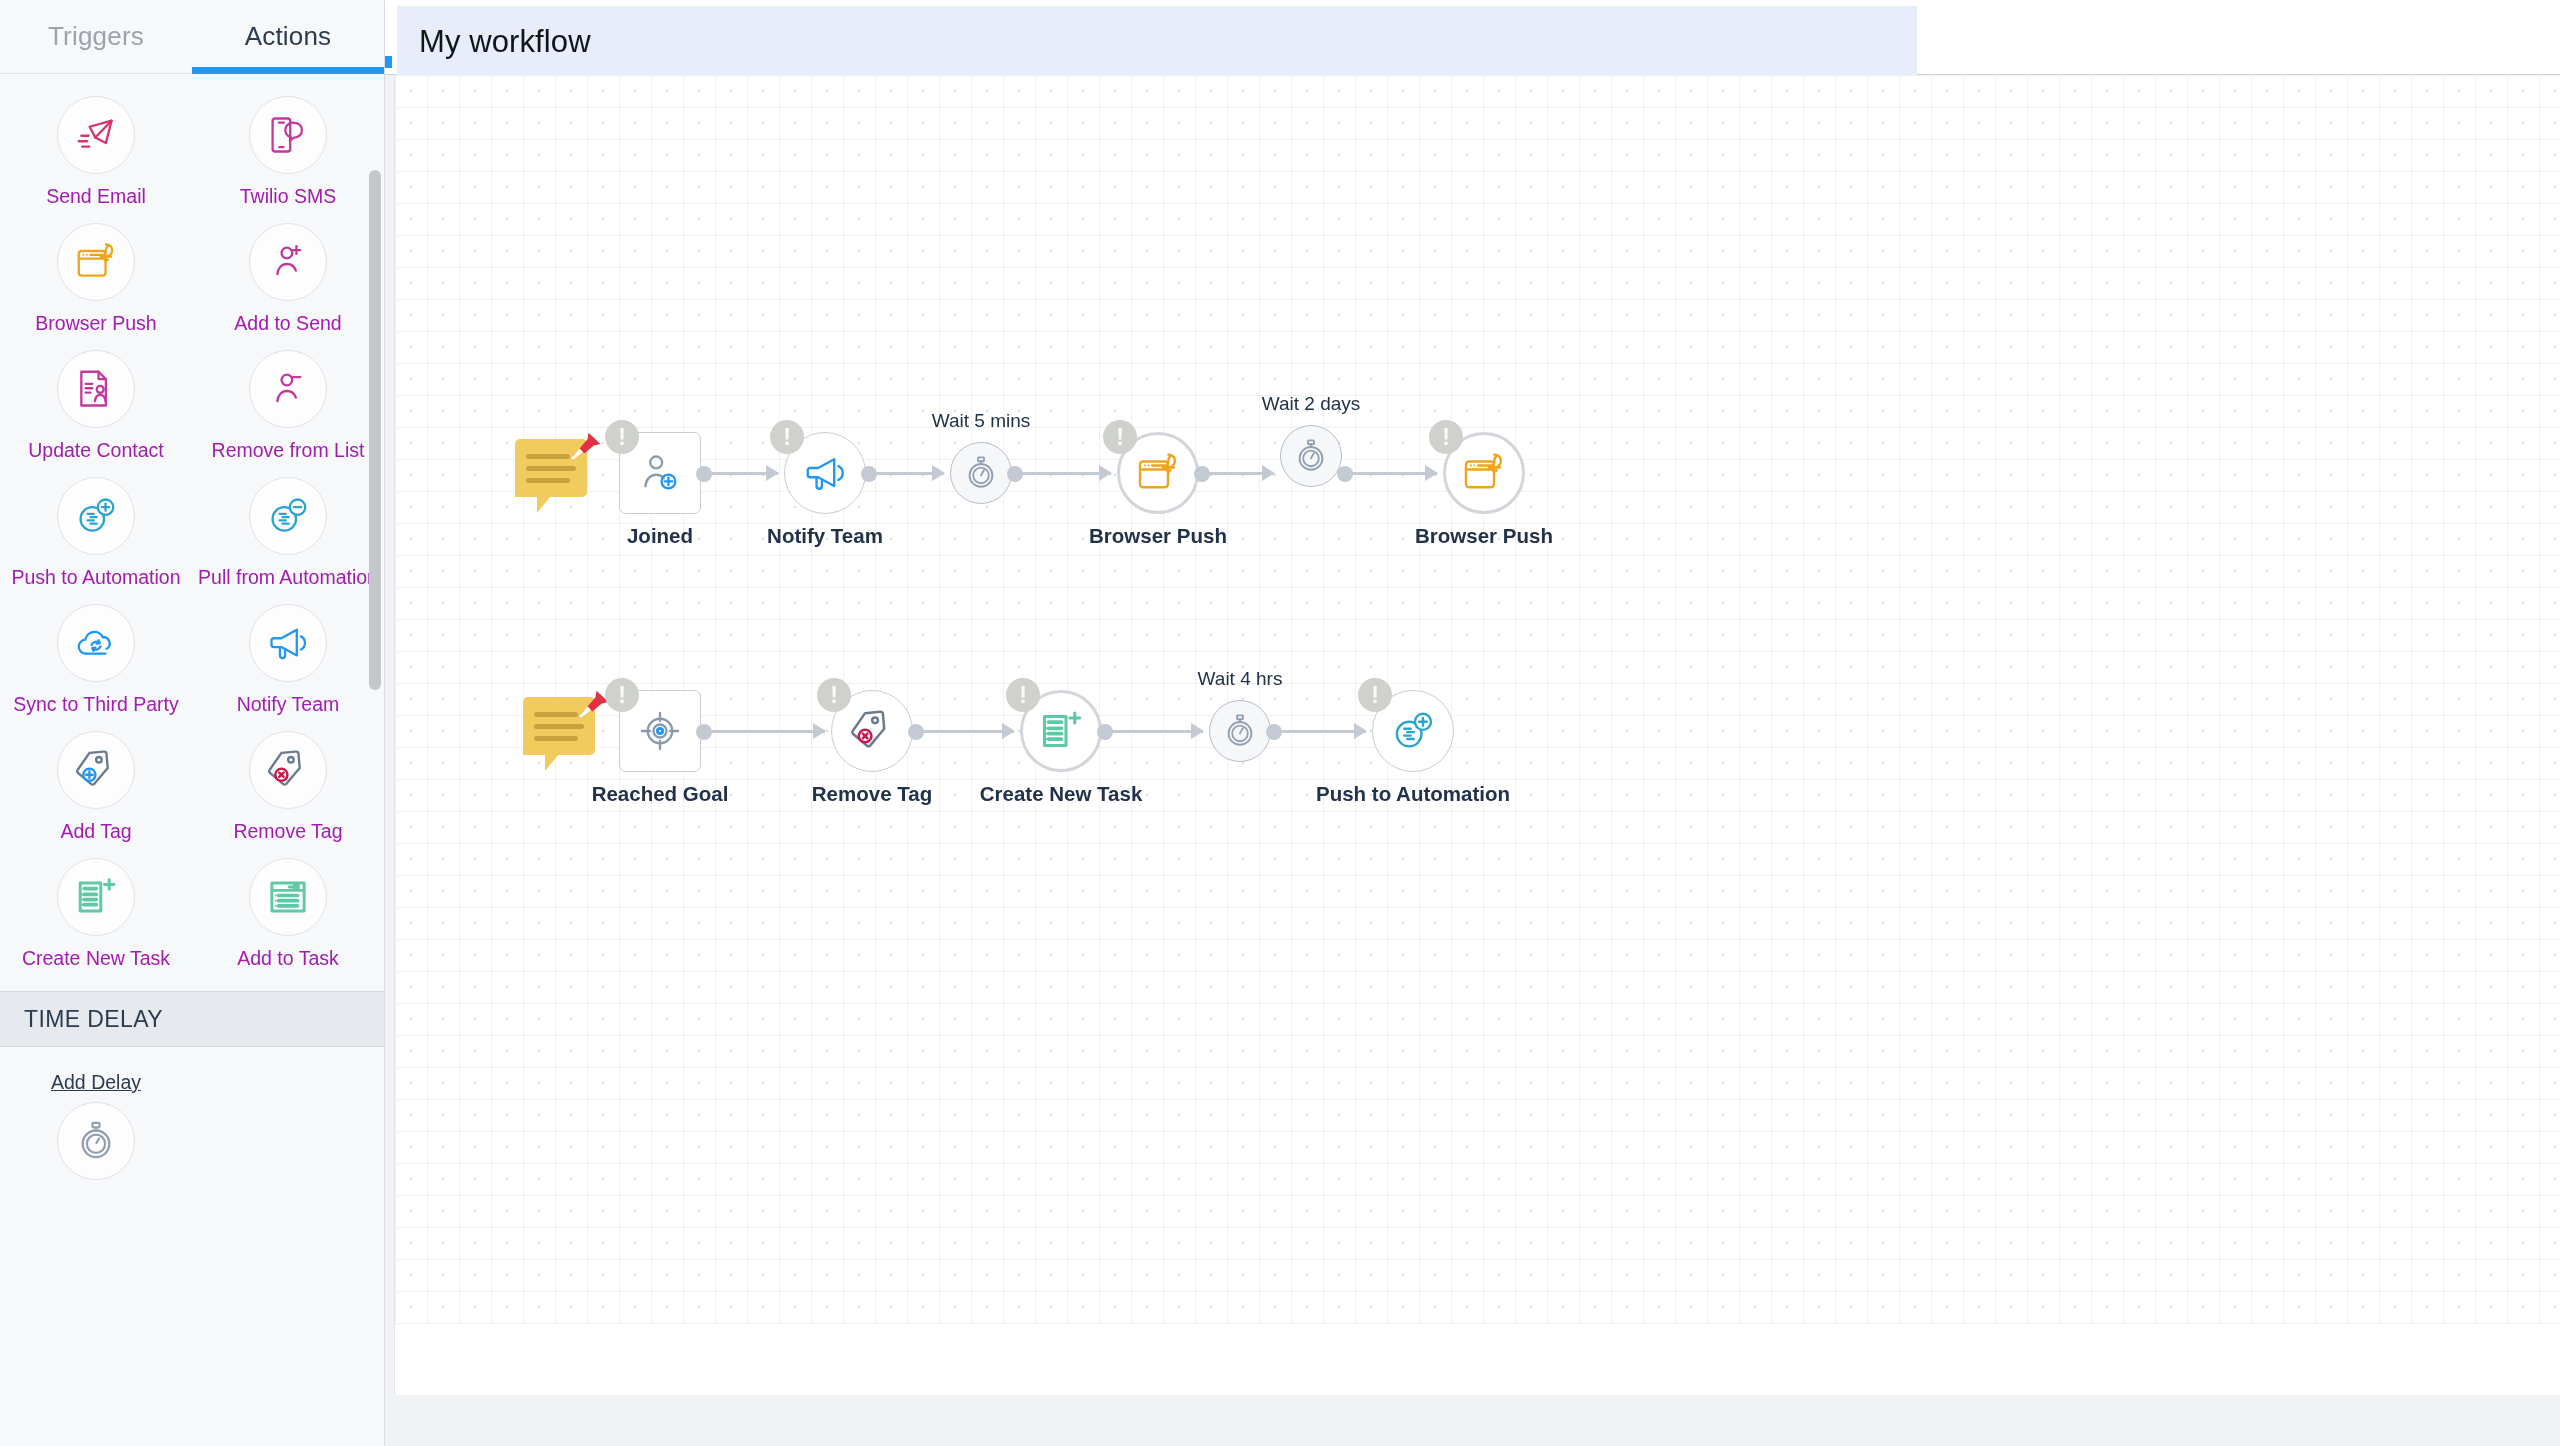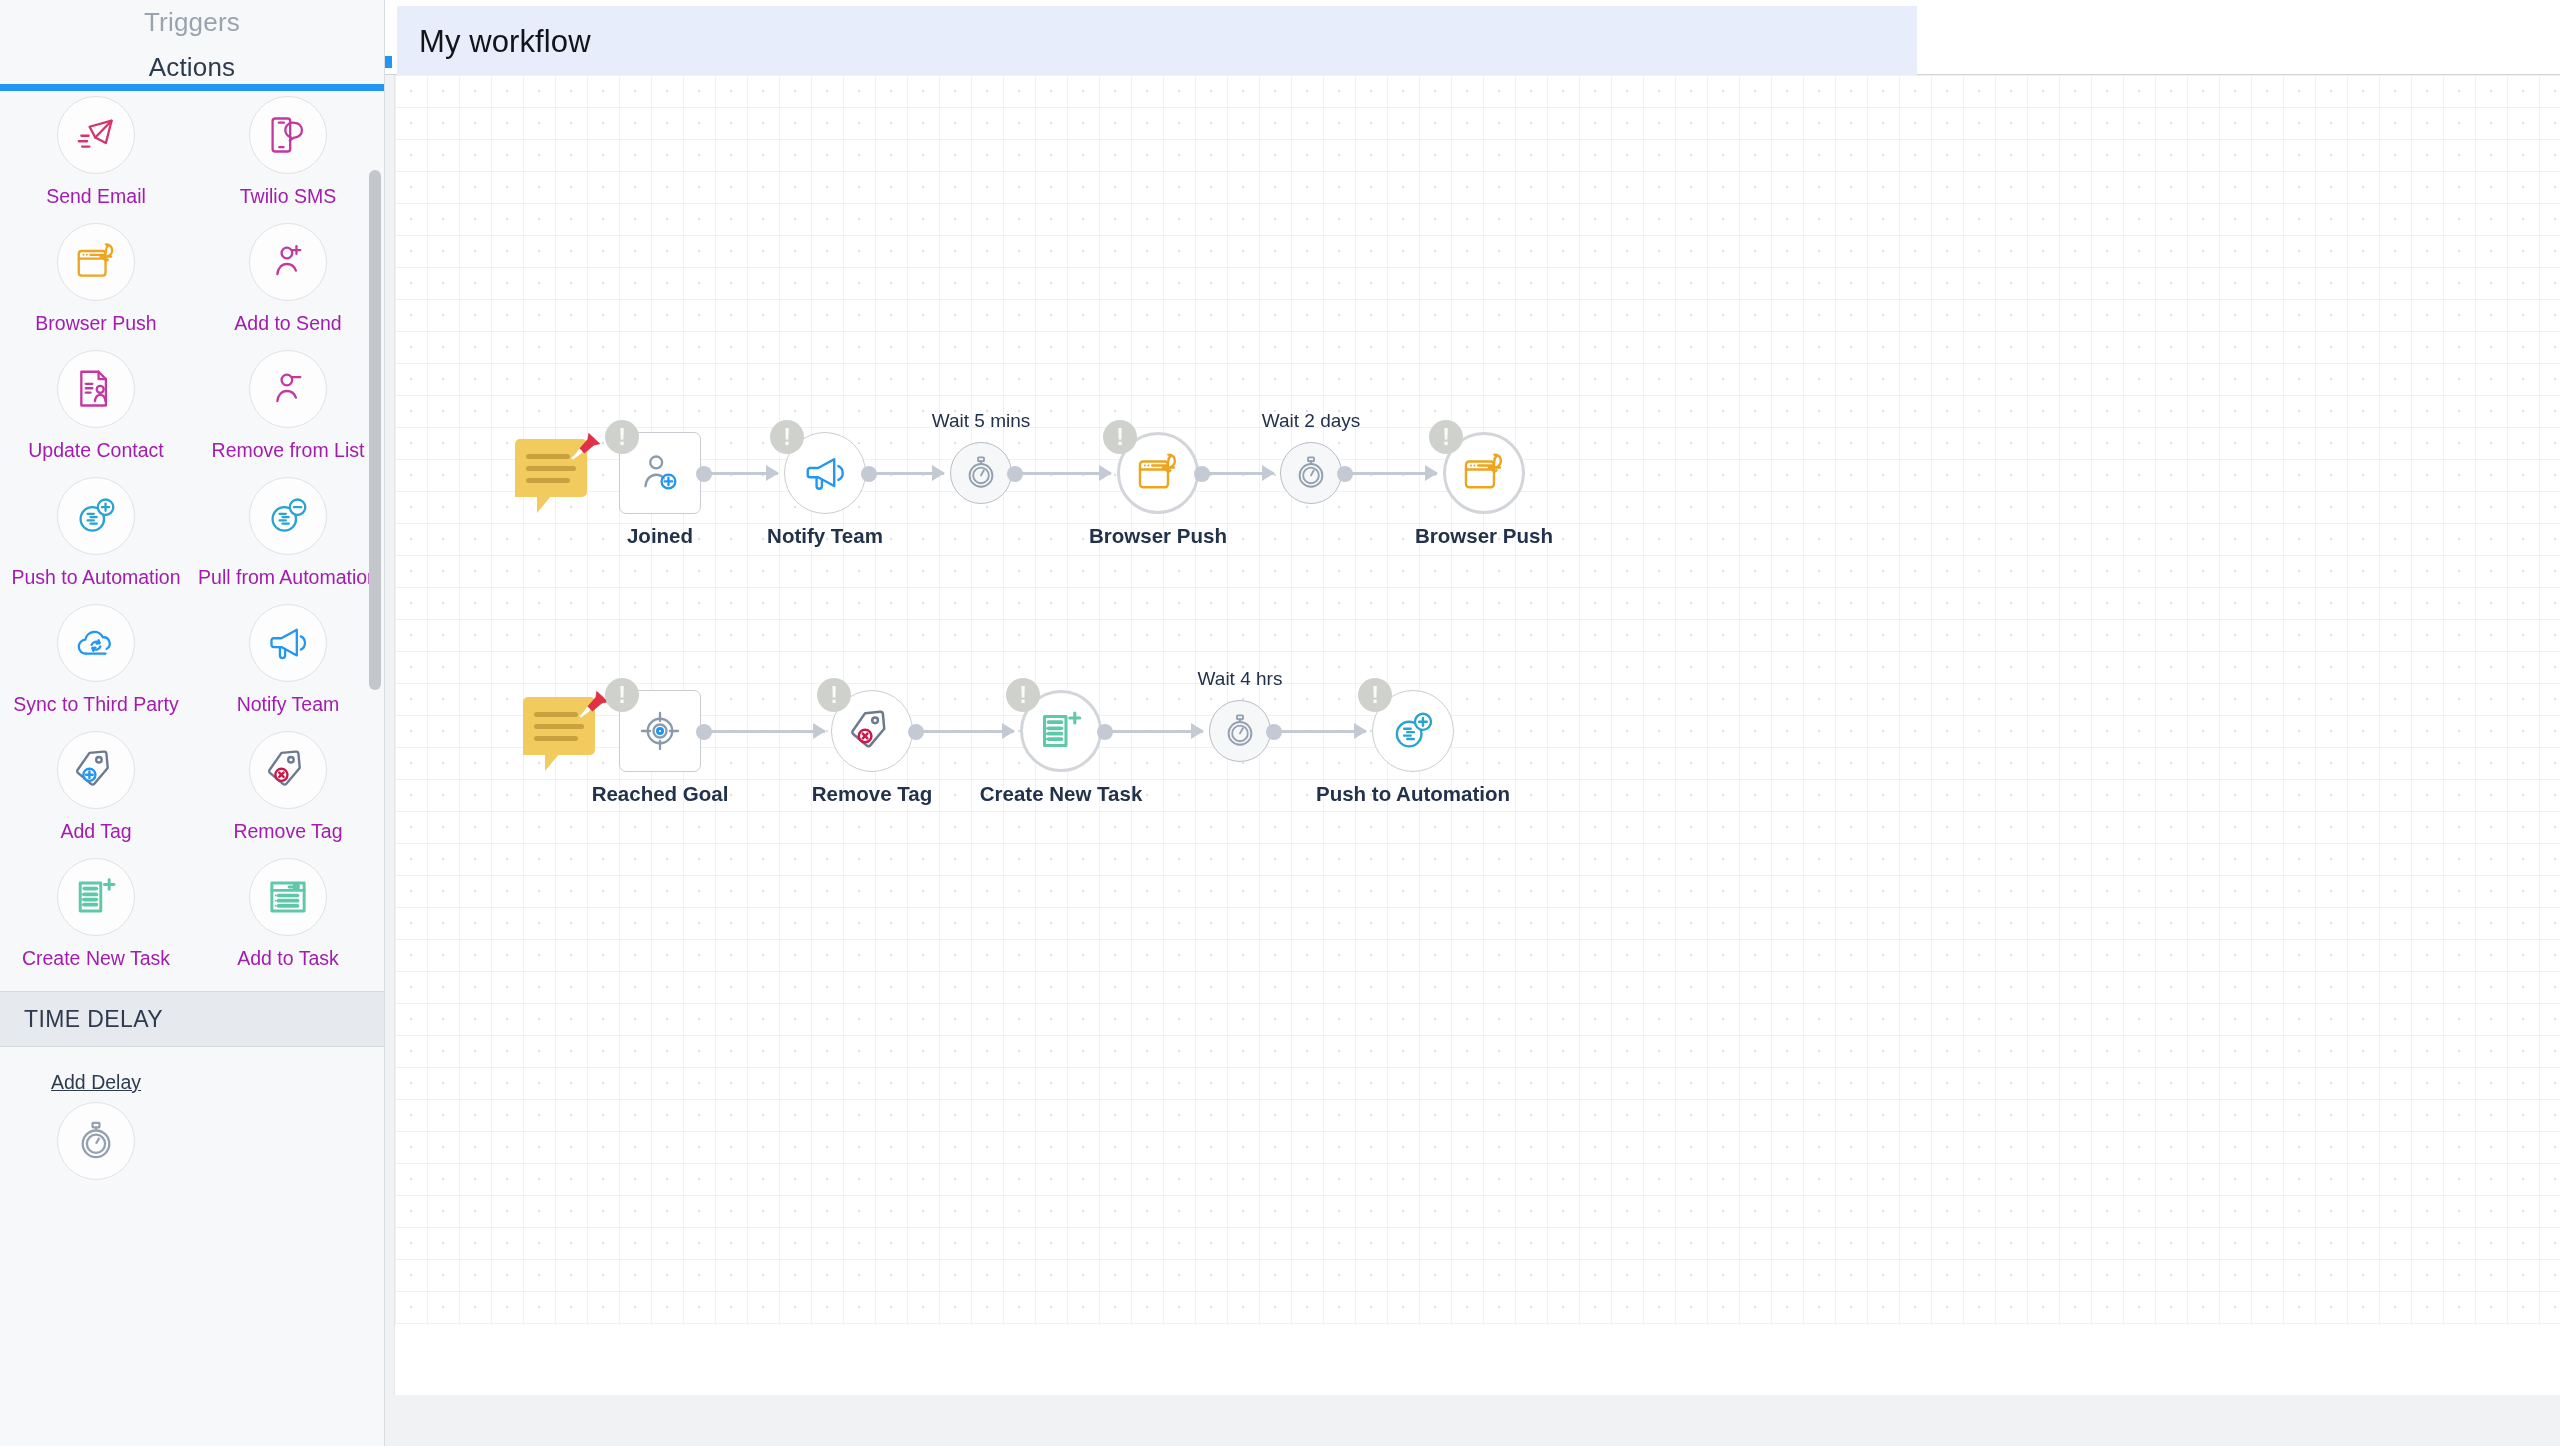--- a/index.html
+++ b/index.html
@@ -13,24 +13,23 @@
 
   
   .sidebar {
     position: relative;
     width: 385px; height: 1446px;
     background: #f7f8fa;
     border-right: 1px solid #d9dde2;
     flex: 0 0 385px;
   }
   .tabbar {
-    display: flex; height: 91px;
+    display: flex; height: 74px;
     background: #f7f8fa;
     border-bottom: 1px solid #e2e5e9;
-    flex-direction: column;
   }
   .tab {
     flex: 1 1 50%;
     display: flex; align-items: center; justify-content: center;
     font-size: 26px; color: #9ba3ac;
     position: relative; cursor: pointer;
     letter-spacing: .2px;
   }
   .tab.active { color: #2d3b4e; font-weight: 400; }
   .tab.active::after {
@@ -548,21 +547,21 @@
                 </svg>
               </span>
       </div>
             <div class="badge">!</div>
             <div class="node-label">Browser Push</div>
           </div>
           <div class="conn" style="left: 808px; top: 396.5px; width: 71px;">
             <div class="dot"></div>
                      <div class="arrow"></div>
           </div>
-          <div class="node" style="left: 885px; top: 367px; width: 62px; height: 62px;">
+          <div class="node" style="left: 885px; top: 350px; width: 62px; height: 62px;">
             <div class="node-shape wait">
         <span>
                 <svg width="36" height="36" viewBox="0 0 24 24" fill="none" stroke="#93a0b0" stroke-width="1.25" stroke-linecap="round" stroke-linejoin="round">
         <rect x="10" y="1.6" width="4" height="2.6" rx=".5"></rect>
                   <path d="M12 4.2v1.4"></path>
         <circle cx="12" cy="13.6" r="7.6"></circle>
                   <circle cx="12" cy="13.6" r="5.2"></circle>
         <path d="M12 13.6 L13.9 10.2"></path>
                 </svg>
               </span>

